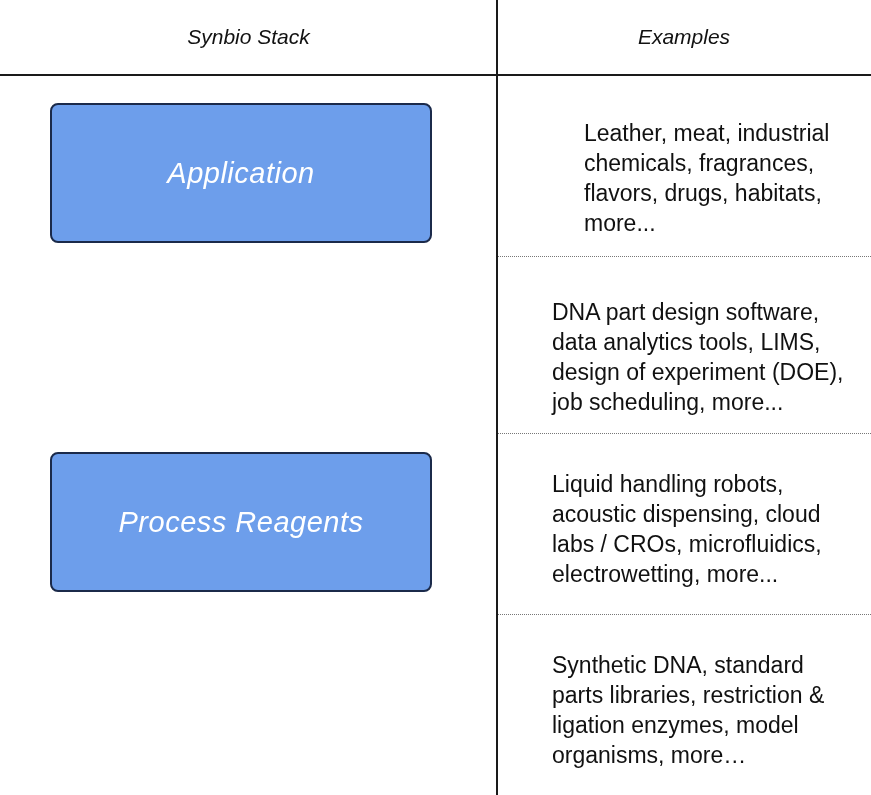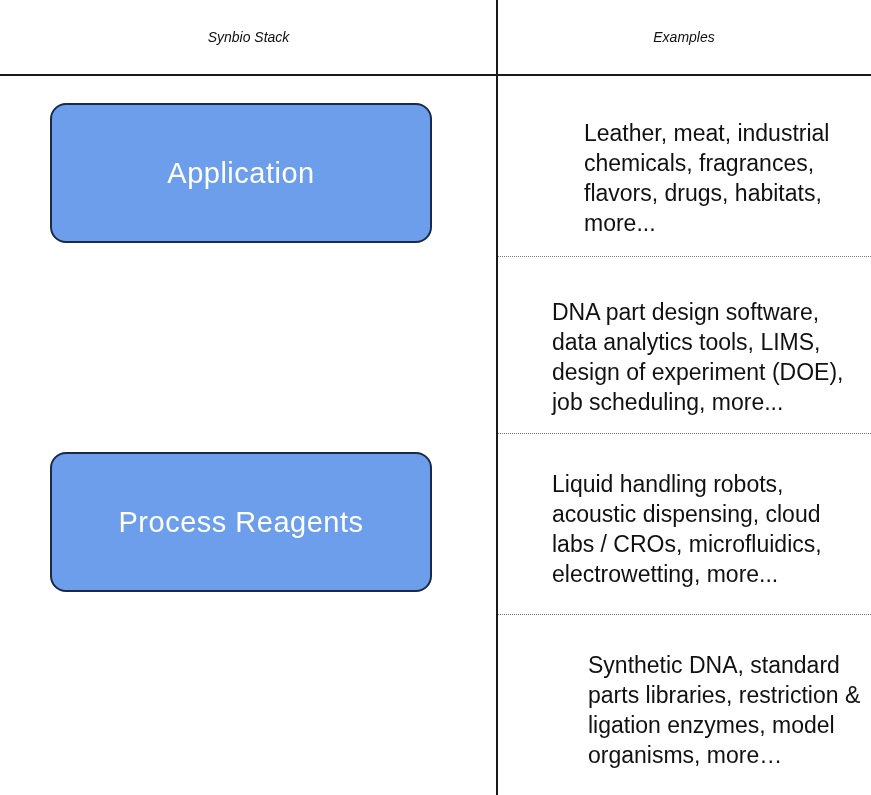--- a/index.html
+++ b/index.html
@@ -40,38 +40,39 @@
     width: 871px;
     height: 76px;
     border-bottom: 2px solid var(--line-color);
     display: flex;
   }
   .header-cell {
     display: flex;
     align-items: center;
     justify-content: center;
     font-style: italic;
-    font-size: 14px;
+    font-size: 21px;
     color: var(--text-color);
   }
   .header-cell.left  { width: 497px; }
   .header-cell.right { width: 374px; font-style: italic; }
 
   
   .stack-box {
     position: absolute;
     left: 50px;
     width: 382px;
     height: 140px;
     background: var(--box-fill);
     border: 2px solid var(--box-border);
-    border-radius: 16px;
+    border-radius: 8px;
     display: flex;
     align-items: center;
     justify-content: center;
+    font-style: italic;
   }
   .stack-box .box-label {
     color: var(--box-text);
     font-size: 29px;
     letter-spacing: 0.5px;
   }
   .box-1 { top: 103px; }
   .box-2 { top: 278px; }
   .box-3 { top: 452px; }
   .box-4 { top: 627px; }
@@ -79,21 +80,21 @@
   
   .example-row {
     position: absolute;
     left: 498px;
     width: 373px;
   }
   .example-row.bordered { border-top: 1px dotted var(--dotted-color); }
   .row-1 { top: 76px;  height: 180px; margin-left: 32px; }
   .row-2 { top: 256px; height: 177px; }
   .row-3 { top: 433px; height: 181px; }
-  .row-4 { top: 614px; height: 181px; padding-left: 36px; }
+  .row-4 { top: 614px; height: 181px; }
 
   .example-text {
     white-space: pre;
     font-size: 23px;
     line-height: 30px;
     color: var(--text-color);
     padding-left: 54px;
   }
   .row-1 .example-text { padding-top: 42px; }
   .row-2 .example-text { padding-top: 40px; }

